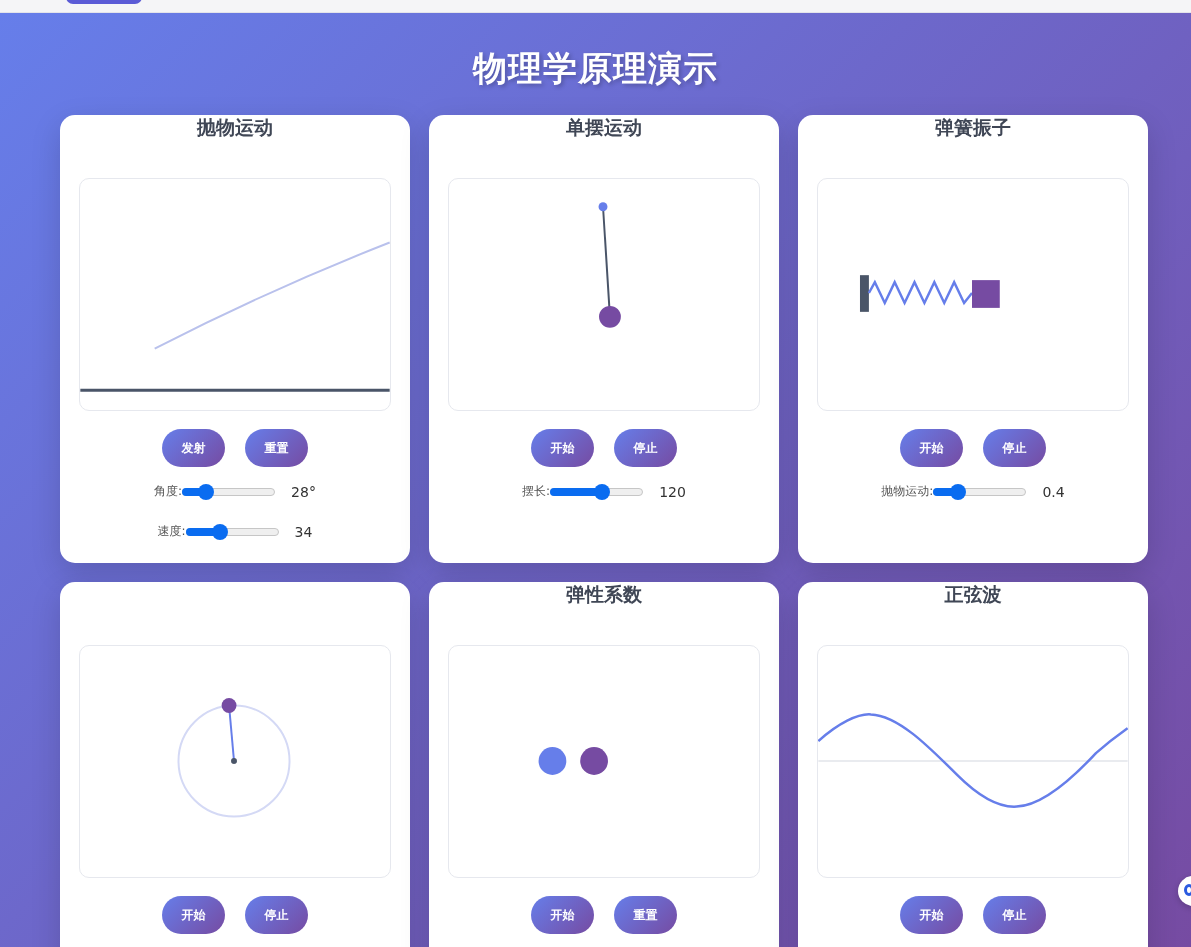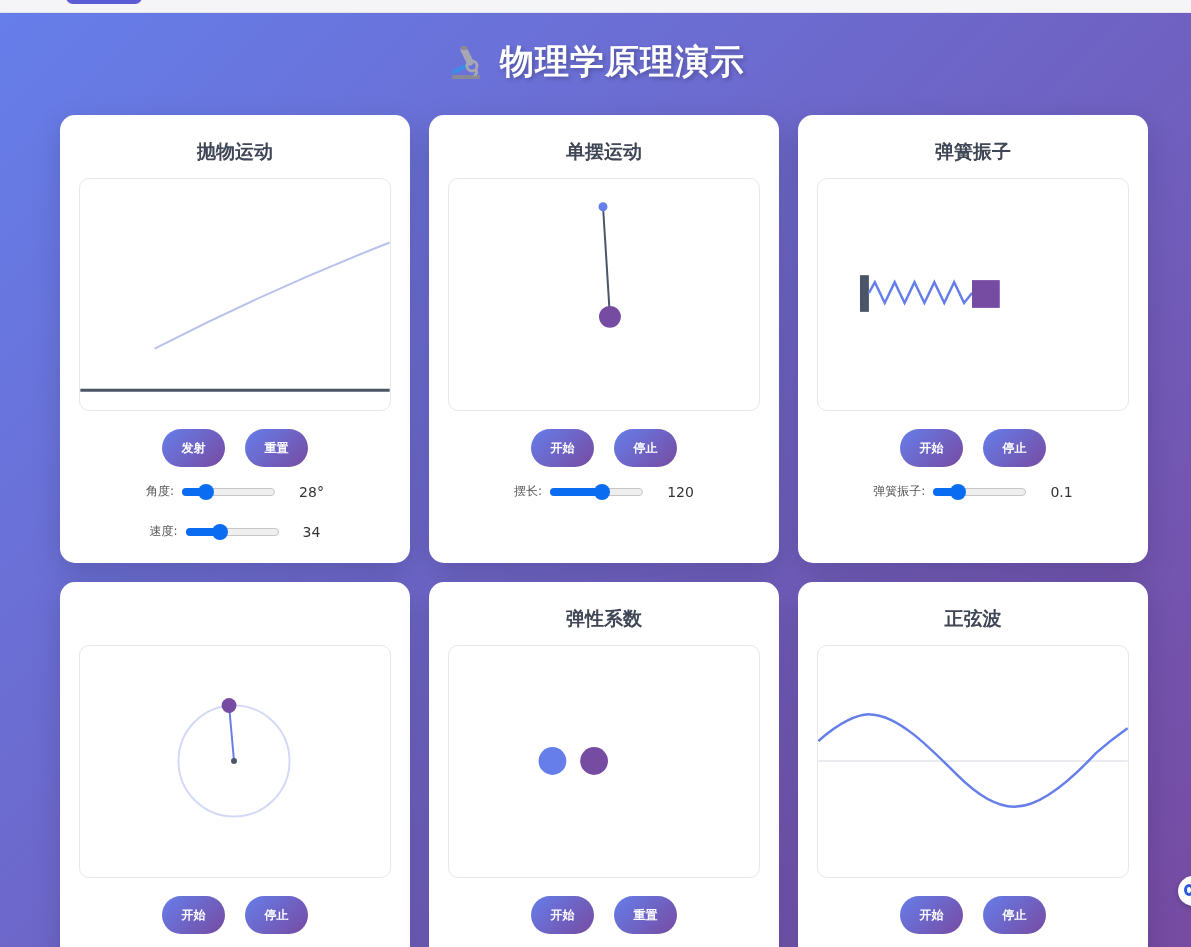--- a/index.html
+++ b/index.html
@@ -19,52 +19,53 @@
   }
   .page {
     position: absolute; left: 0; top: 13px; width: 1191px; height: 934px;
     background: linear-gradient(135deg, #667eea 0%, #764ba2 100%);
     overflow: hidden;
   }
   .header {
     position: absolute; left: 0; top: 24px; width: 100%; height: 50px;
     display: flex; align-items: center; justify-content: center; gap: 14px;
     color: #fff;
+    flex-direction: column;
   }
   .header .icon { width: 40px; height: 40px; }
   .header h1 {
     font-size: 34px; font-weight: bold; letter-spacing: 1px;
     text-shadow: 2px 2px 4px rgba(0,0,0,0.25);
   }
   .card {
     position: absolute; width: 350px; background: #fff; border-radius: 15px;
     box-shadow: 0 10px 30px rgba(0,0,0,0.15);
   }
   .card h2 {
     text-align: center; font-size: 19px; font-weight: bold; color: #3f4655;
-    margin-top: 24px; height: 24px; line-height: 24px;
+    height: 24px; line-height: 24px;
   }
   .canvas {
     position: absolute; left: 19px; top: 63px; width: 312px; height: 233px;
     border: 1px solid #e6e8ee; border-radius: 10px; overflow: hidden; background: #fff;
   }
   .canvas svg { width: 100%; height: 100%; display: block; }
   .btns {
     position: absolute; left: 0; top: 314px; width: 100%;
     display: flex; justify-content: center; gap: 20px;
   }
   .btn {
     width: 63px; height: 38px; border: none; border-radius: 20px;
     background: linear-gradient(135deg, #667eea 0%, #764ba2 100%);
     color: #fff; font-size: 12px; font-weight: bold; cursor: pointer;
     font-family: "DejaVu Sans", sans-serif;
   }
   .ctrl {
     position: absolute; left: 0; width: 100%;
-    display: flex; justify-content: center; align-items: center; gap: 8px;
+    display: flex; justify-content: center; align-items: center; 
     font-size: 12px; color: #555;
   }
   .ctrl .val { font-size: 14px; color: #333; margin-left: 16px; }
   .slider {
     position: relative; width: 93px; height: 8px; background: #efefef;
     border: 1px solid #c6c6c6; border-radius: 5px;
   }
   .slider .fill {
     position: absolute; left: -1px; top: -1px; height: 8px; background: #0a6cf0; border-radius: 5px;
   }
@@ -162,26 +163,26 @@
         <rect x="42" y="97" width="9" height="37" fill="#4a5568"></rect>
         <polyline points="51,115 57,104 67,125 77,104 87,125 97,104 107,125 117,104 127,125 137,104 147,125 155,115" stroke="#667eea" stroke-width="2.5" fill="none"></polyline>
         <rect x="155" y="102" width="28" height="28" fill="#764ba2"></rect>
       </svg>
     </div>
     <div class="btns">
       <button class="btn">开始</button>
       <button class="btn">停止</button>
     </div>
     <div class="ctrl" style="top:368px;">
-      <span>弹簧振子:</span>
+      <span>抛物运动:</span>
       <div class="slider">
         <div class="fill" style="width:26%"></div>
         <div class="knob" style="left:26%"></div>
       </div>
-      <span class="val">0.1</span>
+      <span class="val">0.4</span>
     </div>
   </div>
 
   <div class="card" style="left:60px; top:569px; height:400px;">
     <div class="canvas">
       <svg viewBox="0 0 312 233">
         <circle cx="155" cy="116" r="56" stroke="#d4d9f5" stroke-width="2" fill="none"></circle>
         <line x1="155" y1="116" x2="150" y2="60" stroke="#667eea" stroke-width="2"></line>
         <circle cx="155" cy="116" r="3" fill="#4a5568"></circle>
         <circle cx="150" cy="60" r="7.5" fill="#764ba2"></circle>

